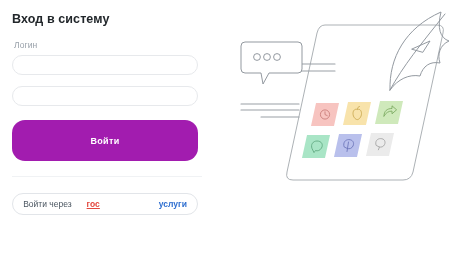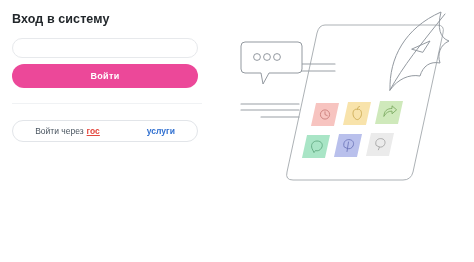--- a/index.html
+++ b/index.html
@@ -65,25 +65,25 @@
     color: #3c4650;
     padding: 0 11px;
     font-family: "Liberation Sans", "DejaVu Sans", sans-serif;
   }
   .text-input::placeholder { color: #c3c9cf; }
 
   .btn-primary {
     display: block;
     box-sizing: border-box;
     width: 186px;
-    height: 24px;
-    margin-top: 6px;
+    height: 41px;
+    margin-top: 14px;
     border: none;
     border-radius: 13px;
-    background: #ec4899;
+    background: #a21caf;
     color: #ffffff;
     font-size: 9px;
     font-weight: bold;
     letter-spacing: 0.3px;
     cursor: pointer;
     font-family: "Liberation Sans", "DejaVu Sans", sans-serif;
   }
 
   .divider {
     width: 190px;
@@ -99,21 +99,21 @@
     justify-content: center;
     box-sizing: border-box;
     width: 186px;
     height: 22px;
     margin-top: 16px;
     border: 1px solid #e2e5e9;
     border-radius: 12px;
     background: #ffffff;
     cursor: pointer;
     font-size: 8.5px;
-    gap: 3px;
+    gap: 15px;
     font-family: "Liberation Sans", "DejaVu Sans", sans-serif;
   }
   .btn-outline .lead { color: #4a5560; }
   .btn-outline .brand-gos { color: #e4483f; font-weight: bold; text-decoration: underline; }
   .btn-outline .brand-uslugi { color: #2f6fd0; font-weight: bold; margin-left: 44px; }
 
   
   .art-pane {
     position: relative;
     width: 237px;
@@ -128,20 +128,24 @@
 </style>
 </head>
 <body>
 
 <div class="screen">
 
   <div class="form-pane">
 
     <h1 class="page-title">Вход в систему</h1>
 
+    <div class="field-group">
+      <div class="field-label">Логин</div>
+      <input class="text-input" type="text" placeholder="" style="">
+    </div>
 
     <div class="field-group second">
       <input class="text-input" type="password" placeholder="" style="">
     </div>
 
     <button class="btn-primary">Войти</button>
 
     <hr class="divider">
 
     <button class="btn-outline">

